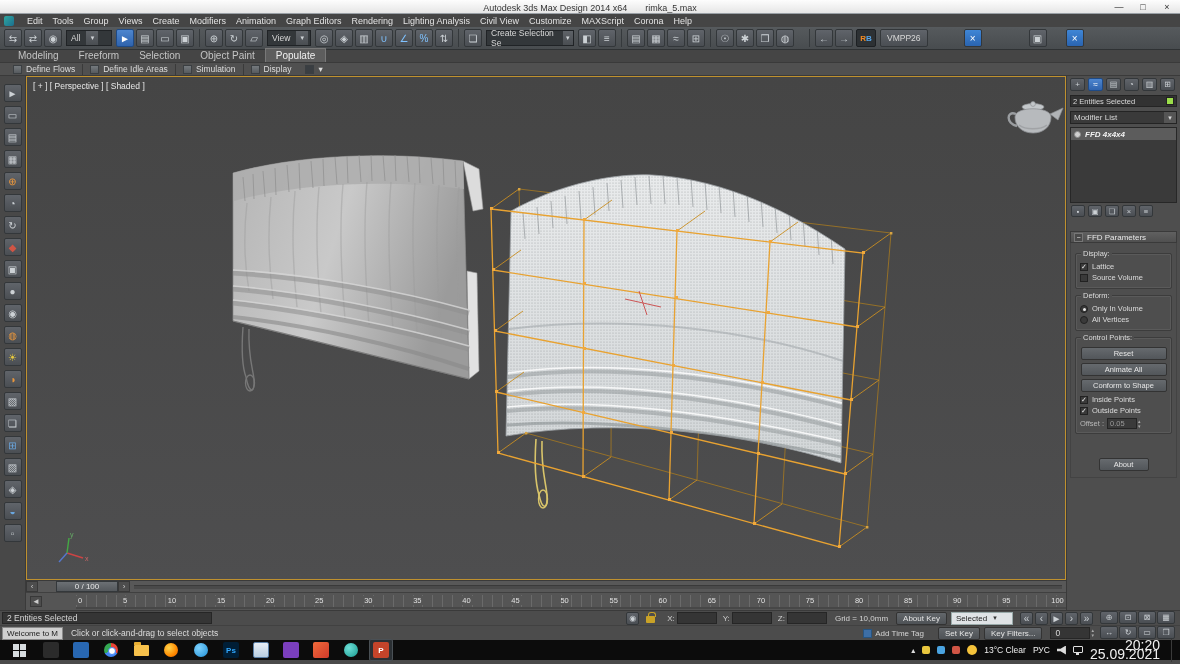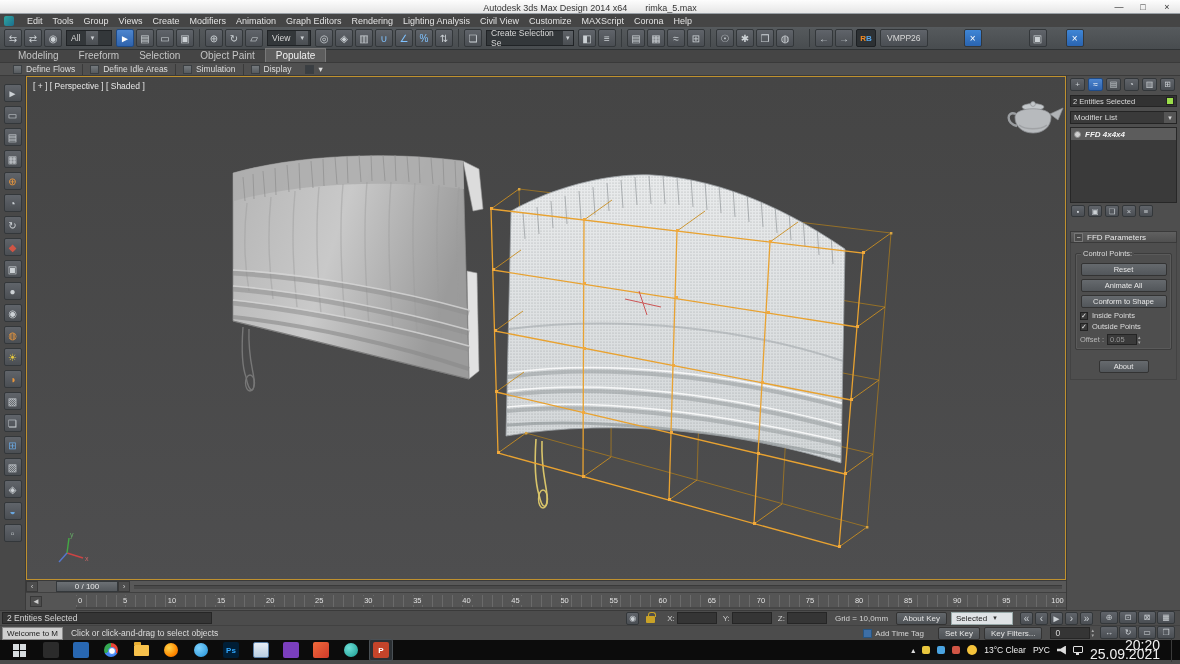--- a/index.html
+++ b/index.html
@@ -79,21 +79,21 @@
 .grp .gt{position:absolute;left:5px;top:-5px;background:#4e4e4e;padding:0 2px;font-size:7.5px;color:#dcdcdc}
 .cbrow{display:flex;align-items:center;margin:2px 0;font-size:7.5px;color:#dcdcdc}
 .cb{width:8px;height:8px;background:#3a3a3a;border:1px solid #222;margin-right:4px;display:flex;align-items:center;justify-content:center;font-size:7px;color:#e8e8e8;flex:none}
 .radio{width:8px;height:8px;border-radius:50%;background:#3a3a3a;border:1px solid #222;margin-right:4px;position:relative;flex:none}
 .radio.on:after{content:"";position:absolute;left:2px;top:2px;width:3px;height:3px;border-radius:50%;background:#e8e8e8}
 .cpbtn{display:block;width:86px;margin:3px auto;height:13px;background:linear-gradient(#666a6e,#52565a);border:1px solid #333;border-radius:2px;color:#e6e6e6;font-size:7.5px;display:flex;align-items:center;justify-content:center}
 .spinrow{display:flex;align-items:center;margin-top:3px;font-size:7.5px;color:#b8b8b8}
 .spinfield{width:30px;height:11px;background:#3a3a3a;border:1px solid #242424;color:#9a9a9a;font-size:7.5px;display:flex;align-items:center;padding-left:2px;margin-left:3px}
 .spinner{display:flex;flex-direction:column;margin-left:1px}
 .spinner span{font-size:5px;line-height:5px;color:#aaa}
-#about-btn{width:50px;margin:10px auto 0 auto}
+#about-btn{width:50px;margin:24px auto 0 auto}
 
 
 #status1{left:0;top:610px;width:1180px;height:15px;background:#4c4c4c;border-top:1px solid #3a3a3a;display:flex;align-items:center;padding:0 2px}
 #status2{left:0;top:625px;width:1180px;height:15px;background:#4c4c4c;border-top:1px solid #414141;display:flex;align-items:center;padding:0 2px}
 .sfield{background:#353535;border:1px solid #262626;height:12px;display:flex;align-items:center;padding:0 4px;color:#d8d8d8;font-size:8.5px}
 .sbtn{background:linear-gradient(#63676b,#4e5256);border:1px solid #333;border-radius:2px;height:13px;display:flex;align-items:center;justify-content:center;padding:0 6px;font-size:8px;color:#e4e4e4;flex:none}
 .lock{width:9px;height:7px;background:#c9a227;border-radius:1px;position:relative;margin:3px 6px 0 6px;flex:none}
 .lock:before{content:"";position:absolute;left:1.5px;top:-4px;width:6px;height:4px;border:1px solid #c9a227;border-bottom:none;border-radius:3px 3px 0 0}
 .coordlbl{font-size:8px;color:#cfcfcf;margin:0 2px 0 6px}
 #selected-dd{background:#dfe3e6;color:#222;border:1px solid #9aa;height:13px;display:flex;align-items:center;padding:0 2px 0 4px;font-size:8px;flex:none}
@@ -449,20 +449,42 @@
     <span class="t">×</span>
     <span class="t">≡</span>
   </div>
 
   <div class="rollout-hd">
     <span class="minus">−</span>
     <span>FFD Parameters</span>
   </div>
   <div class="rollout-bd">
     <div class="grp">
+      <span class="gt">Display:</span>
+      <div class="cbrow">
+        <span class="cb">✓</span>
+        <span>Lattice</span>
+      </div>
+      <div class="cbrow">
+        <span class="cb"></span>
+        <span>Source Volume</span>
+      </div>
+    </div>
+    <div class="grp">
+      <span class="gt">Deform:</span>
+      <div class="cbrow">
+        <span class="radio on"></span>
+        <span>Only In Volume</span>
+      </div>
+      <div class="cbrow">
+        <span class="radio"></span>
+        <span>All Vertices</span>
+      </div>
+    </div>
+    <div class="grp">
       <span class="gt">Control Points:</span>
       <span class="cpbtn">Reset</span>
       <span class="cpbtn">Animate All</span>
       <span class="cpbtn">Conform to Shape</span>
       <div class="cbrow">
         <span class="cb">✓</span>
         <span>Inside Points</span>
       </div>
       <div class="cbrow">
         <span class="cb">✓</span>

